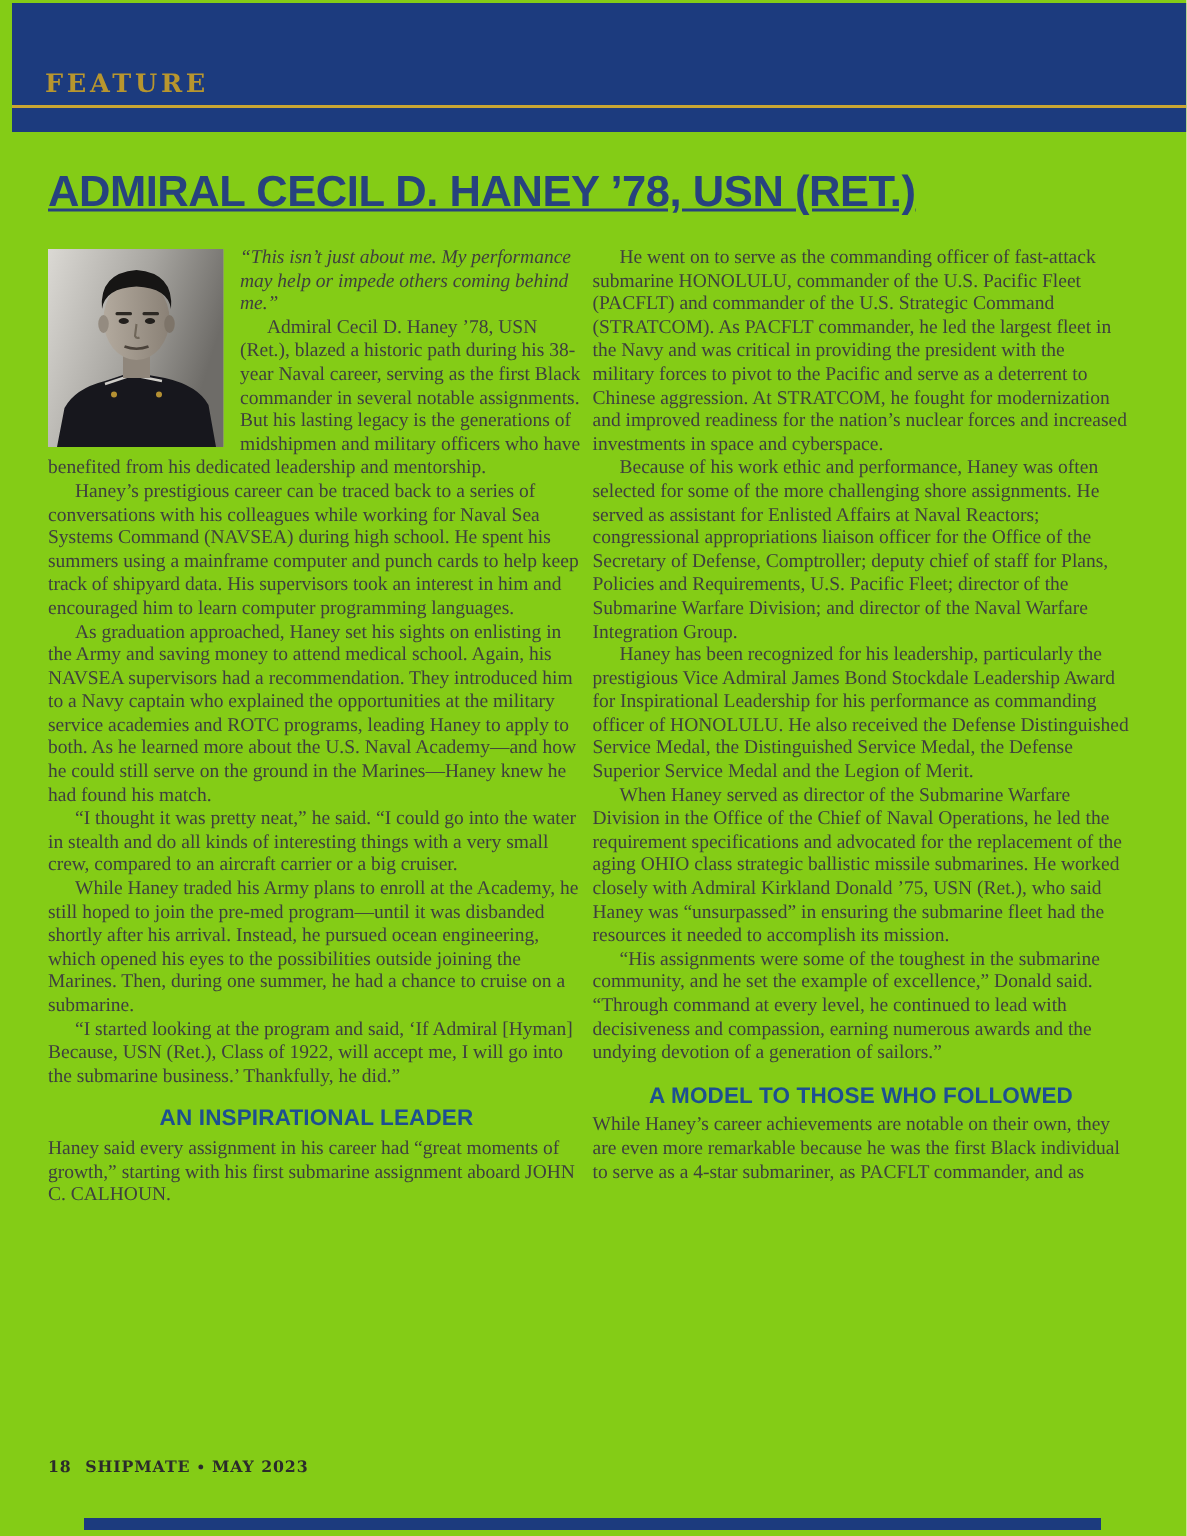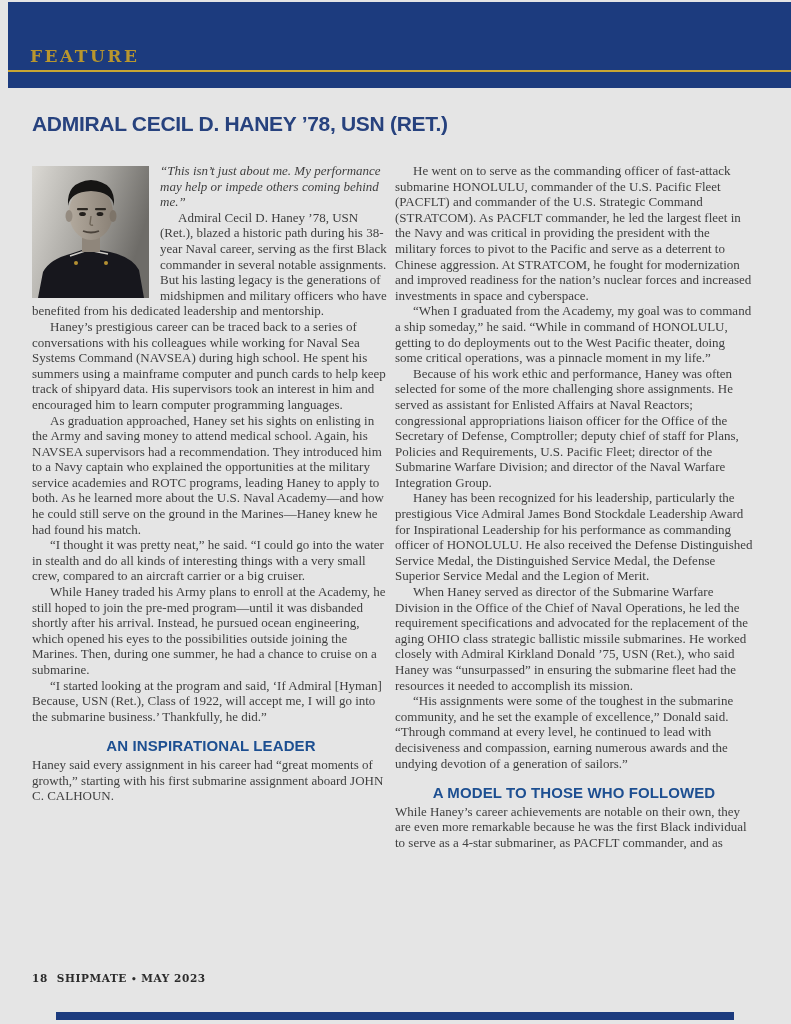--- a/index.html
+++ b/index.html
@@ -8,21 +8,21 @@
     --gold-text:#b8962e;
     --title-blue:#27427e;
     --heading-blue:#1d4f91;
     --body-ink:#3f3f3f;
   }
   *{margin:0;padding:0;box-sizing:border-box;}
   html,body{background:#ffffff;}
   .page{
     position:relative;
     width:791px;height:1024px;
-    background:#e5e5e5;
+    background:#84cc16;
     overflow:hidden;
     font-family:"Liberation Serif", serif;
     color:var(--body-ink);
   }
   
   .banner{
     position:absolute;top:2px;left:8px;right:0;height:86px;
     background:var(--navy);
   }
   .banner-label{
@@ -35,24 +35,25 @@
   }
   .gold-rule{
     position:absolute;left:0;right:0;bottom:16px;height:2px;
     background:var(--gold);
   }
   
   .title{
     position:absolute;left:32px;top:112px;width:730px;
     font-family:"Liberation Sans", sans-serif;
     font-weight:700;
-    font-size:21px;
+    font-size:29px;
     letter-spacing:-0.3px;
     color:var(--title-blue);
     white-space:nowrap;
+    text-decoration:underline;
   }
   
   .columns{
     position:absolute;top:163px;left:32px;
     display:flex;gap:5px;
     width:730px;
   }
   .col{flex:0 0 358px;width:358px;
     font-size:13px;line-height:15.6px;
     text-align:left;
@@ -152,21 +153,20 @@
       <p class="ind">As graduation approached, Haney set his sights on enlisting in the Army and saving money to attend medical school. Again, his NAVSEA supervisors had a recommendation. They introduced him to a Navy captain who explained the opportunities at the military service academies and ROTC programs, leading Haney to apply to both. As he learned more about the U.S. Naval Academy—and how he could still serve on the ground in the Marines—Haney knew he had found his match.</p>
       <p class="ind">“I thought it was pretty neat,” he said. “I could go into the water in stealth and do all kinds of interesting things with a very small crew, compared to an aircraft carrier or a big cruiser.</p>
       <p class="ind">While Haney traded his Army plans to enroll at the Academy, he still hoped to join the pre-med program—until it was disbanded shortly after his arrival. Instead, he pursued ocean engineering, which opened his eyes to the possibilities outside joining the Marines. Then, during one summer, he had a chance to cruise on a submarine.</p>
       <p class="ind">“I started looking at the program and said, ‘If Admiral [Hyman] Because, USN (Ret.), Class of 1922, will accept me, I will go into the submarine business.’ Thankfully, he did.”</p>
       <h2 class="sec">AN INSPIRATIONAL LEADER</h2>
       <p>Haney said every assignment in his career had “great moments of growth,” starting with his first submarine assignment aboard JOHN C. CALHOUN.</p>
     </div>
 
     <div class="col">
       <p class="ind">He went on to serve as the commanding officer of fast-attack submarine HONOLULU, commander of the U.S. Pacific Fleet (PACFLT) and commander of the U.S. Strategic Command (STRATCOM). As PACFLT commander, he led the largest fleet in the Navy and was critical in providing the president with the military forces to pivot to the Pacific and serve as a deterrent to Chinese aggression. At STRATCOM, he fought for modernization and improved readiness for the nation’s nuclear forces and increased investments in space and cyberspace.</p>
-      <p class="ind">“When I graduated from the Academy, my goal was to command a ship someday,” he said. “While in command of HONOLULU, getting to do deployments out to the West Pacific theater, doing some critical operations, was a pinnacle moment in my life.”</p>
       <p class="ind">Because of his work ethic and performance, Haney was often selected for some of the more challenging shore assignments. He served as assistant for Enlisted Affairs at Naval Reactors; congressional appropriations liaison officer for the Office of the Secretary of Defense, Comptroller; deputy chief of staff for Plans, Policies and Requirements, U.S. Pacific Fleet; director of the Submarine Warfare Division; and director of the Naval Warfare Integration Group.</p>
       <p class="ind">Haney has been recognized for his leadership, particularly the prestigious Vice Admiral James Bond Stockdale Leadership Award for Inspirational Leadership for his performance as commanding officer of HONOLULU. He also received the Defense Distinguished Service Medal, the Distinguished Service Medal, the Defense Superior Service Medal and the Legion of Merit.</p>
       <p class="ind">When Haney served as director of the Submarine Warfare Division in the Office of the Chief of Naval Operations, he led the requirement specifications and advocated for the replacement of the aging OHIO class strategic ballistic missile submarines. He worked closely with Admiral Kirkland Donald ’75, USN (Ret.), who said Haney was “unsurpassed” in ensuring the submarine fleet had the resources it needed to accomplish its mission.</p>
       <p class="ind">“His assignments were some of the toughest in the submarine community, and he set the example of excellence,” Donald said. “Through command at every level, he continued to lead with decisiveness and compassion, earning numerous awards and the undying devotion of a generation of sailors.”</p>
       <h2 class="sec">A MODEL TO THOSE WHO FOLLOWED</h2>
       <p>While Haney’s career achievements are notable on their own, they are even more remarkable because he was the first Black individual to serve as a 4-star submariner, as PACFLT commander, and as</p>
     </div>
 
   </div>
 

